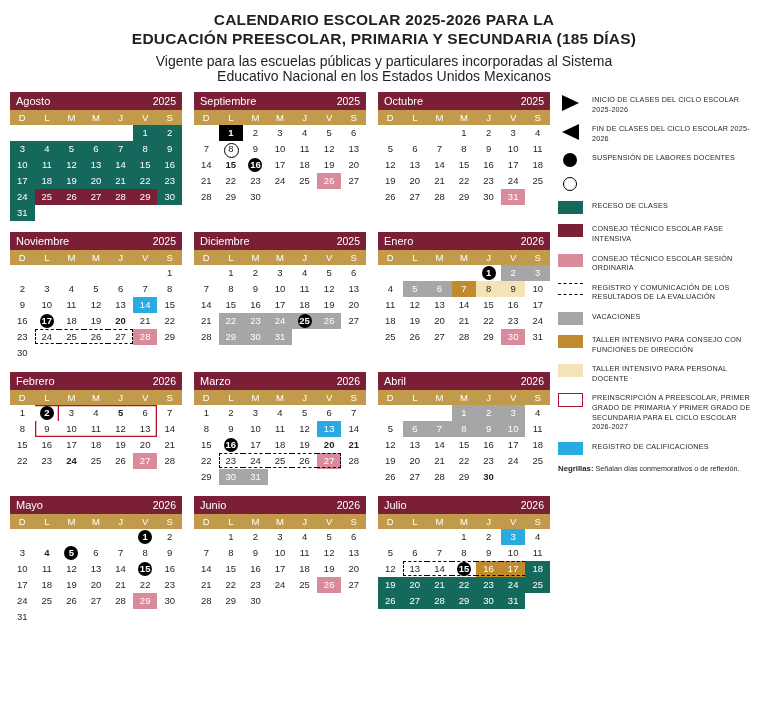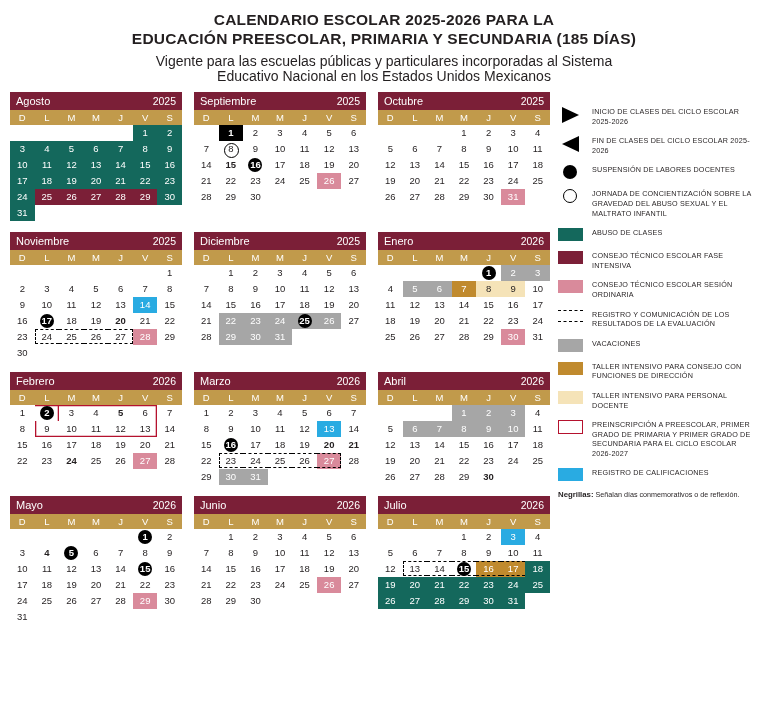--- a/index.html
+++ b/index.html
@@ -37,21 +37,20 @@
     width: 540px;
     display: grid;
     grid-template-columns: repeat(3, 172px);
     column-gap: 12px;
     row-gap: 11px;
   }
   .legend {
     width: 214px;
     padding-left: 8px;
     padding-top: 2px;
-    margin-top: 12px;
   }
 
   
   .month { width: 172px; }
   .month-head {
     background: #7b1f37;
     color: #ffffff;
     height: 18px;
     display: flex;
     align-items: center;
@@ -849,27 +848,26 @@
         <div class="leg-row">
           <div class="leg-sym">
             <div class="dot-b"></div>
           </div>
           <div class="leg-txt">SUSPENSIÓN DE LABORES DOCENTES</div>
         </div>
         <div class="leg-row">
           <div class="leg-sym">
             <div class="dot-w"></div>
           </div>
-          <div class="leg-txt">JORNADA DE CONCIENTIZACIÓN SOBRE LA GRAVEDAD DEL ABUSO SEXUAL Y EL MALTRATO INFANTIL</div>
         </div>
         <div class="leg-row">
           <div class="leg-sym">
             <div class="sw" style="background: rgb(20, 104, 92);"></div>
           </div>
-          <div class="leg-txt">ABUSO DE CLASES</div>
+          <div class="leg-txt">RECESO DE CLASES</div>
         </div>
         <div class="leg-row">
           <div class="leg-sym">
             <div class="sw" style="background: rgb(123, 31, 55);"></div>
           </div>
           <div class="leg-txt">CONSEJO TÉCNICO ESCOLAR FASE INTENSIVA</div>
         </div>
         <div class="leg-row">
           <div class="leg-sym">
             <div class="sw" style="background: rgb(217, 138, 155);"></div>

